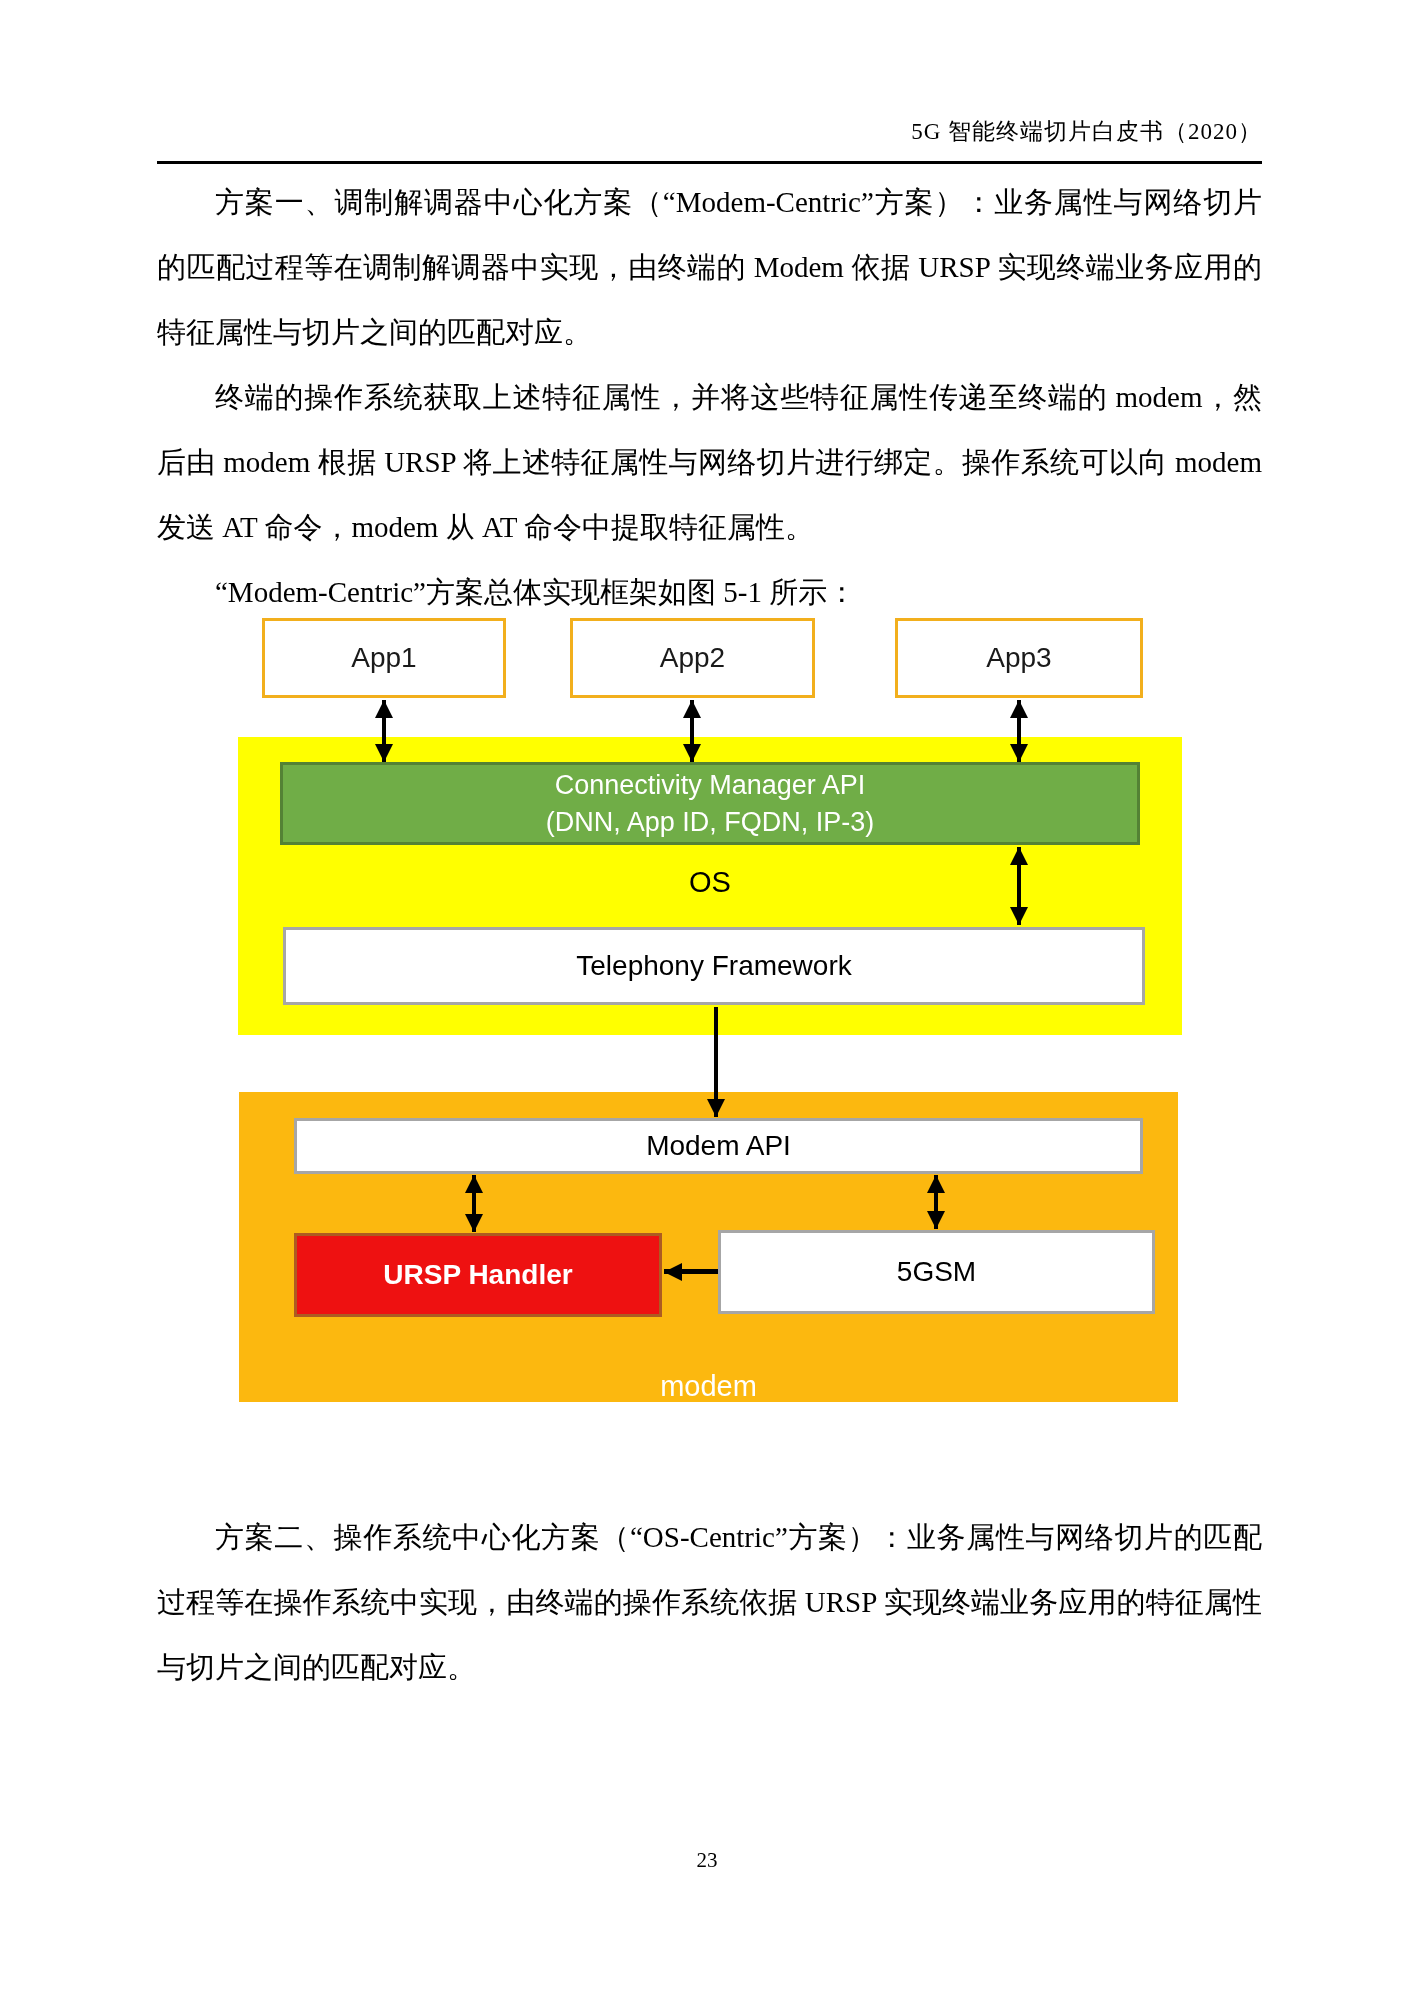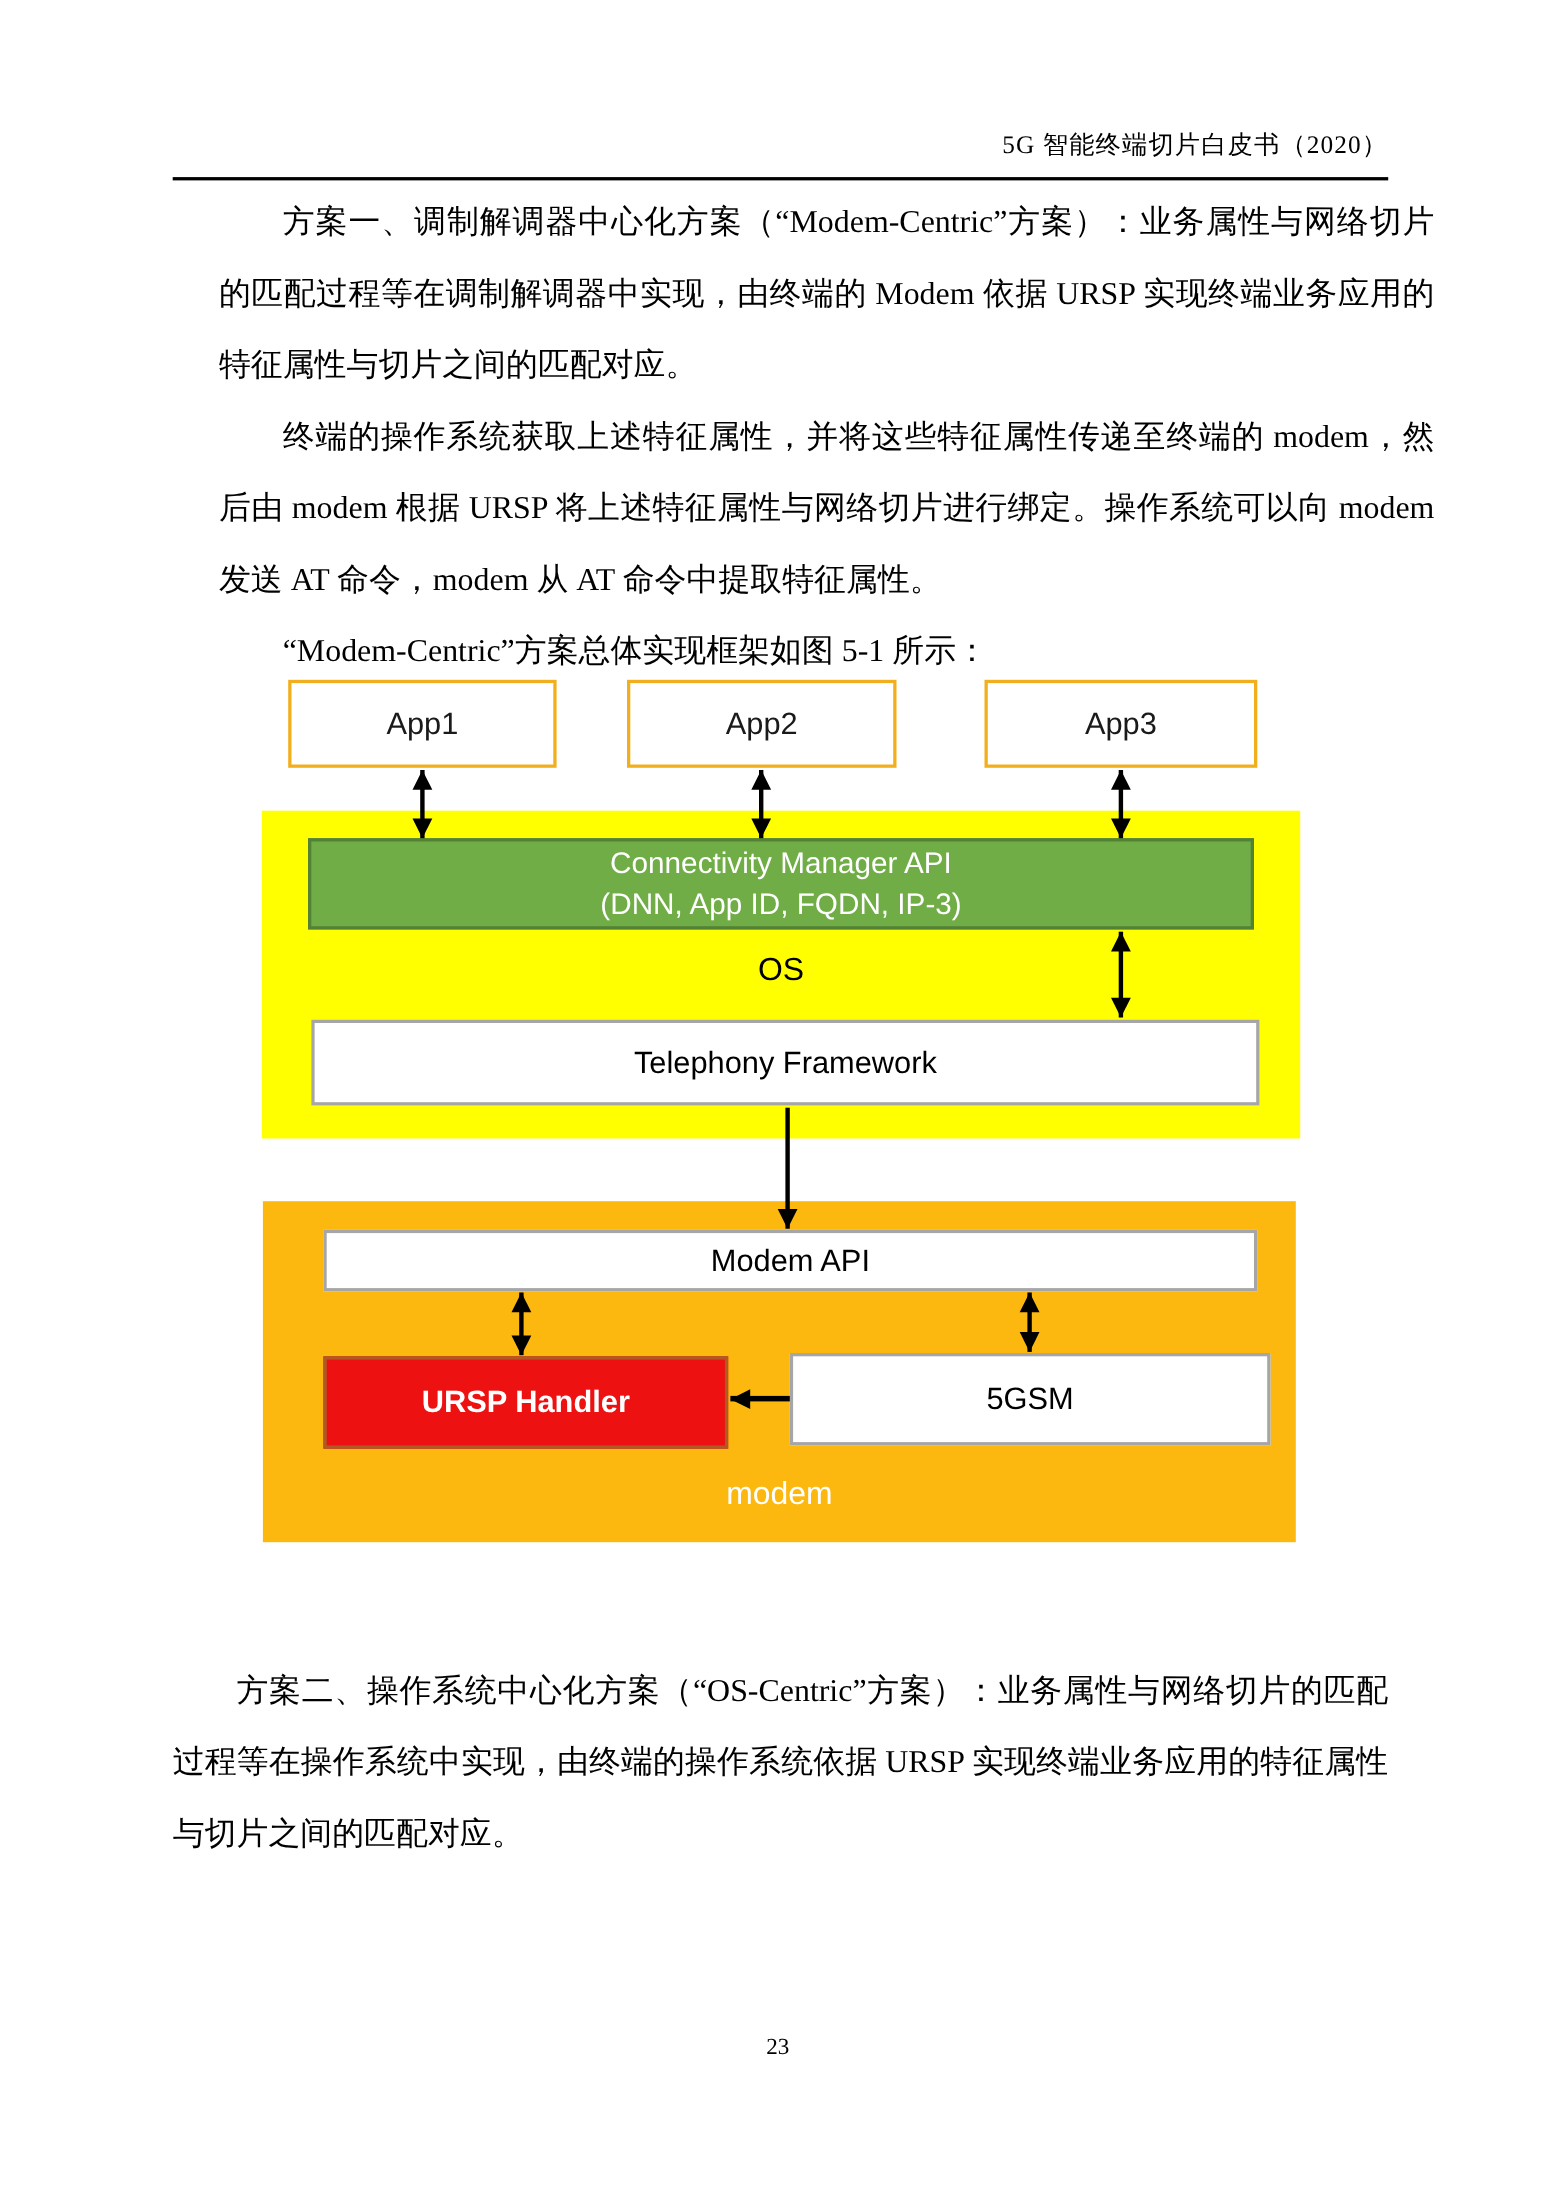--- a/index.html
+++ b/index.html
@@ -23,21 +23,21 @@
     background:#000;
   }
 
   
   .bodytext {
     position:absolute; left:157px; width:1105px;
     font-size:29px; line-height:65px;
     text-align:justify;
   }
   .bodytext p { margin:0; text-indent:2em; }
-  #paras-top   { top:170px;margin-left:42px; }
+  #paras-top   { top:170px; }
   #paras-bottom{ top:1505px; }
 
   .figure-caption {
     position:absolute; left:157px; top:1452px; width:1105px;
     text-align:center; font-size:26px;
   }
   .page-number {
     position:absolute; left:0; top:1848px; width:1414px;
     text-align:center; font-size:21px;
     font-family:"Liberation Serif","DejaVu Serif",serif;
@@ -82,21 +82,21 @@
     background:#FCB80F;
   }
   #modem-api { left:294px; top:1118px; width:849px; height:56px; }
   #gsm       { left:718px; top:1230px; width:437px; height:84px;text-align:center; }
   .ursp-box {
     left:294px; top:1233px; width:368px; height:84px;
     background:#EE1111; border:3px solid #AD5B22;
     color:#ffffff; font-size:28px; font-weight:bold;
   }
   .modem-label {
-    position:absolute; left:239px; top:1342px; width:939px;
+    position:absolute; left:239px; top:1370px; width:939px;
     text-align:center; font-size:29px; color:#ffffff;
     font-family:"Liberation Sans","DejaVu Sans",sans-serif;
   }
 
   
   .arrow-v { position:absolute; width:4px; background:#000; }
   .arrow-v.head-up::before {
     content:""; position:absolute; top:0; left:50%; transform:translateX(-50%);
     border-left:9px solid transparent; border-right:9px solid transparent;
     border-bottom:18px solid #000;

